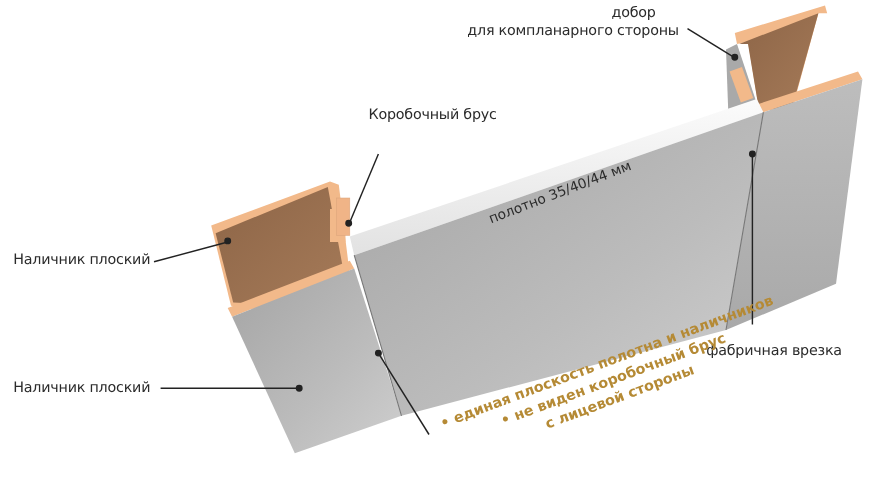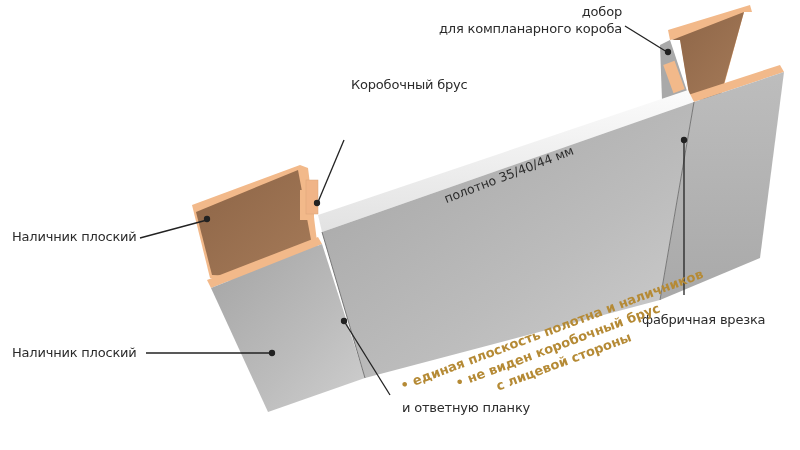--- a/index.html
+++ b/index.html
@@ -1,19 +1,19 @@
 <!DOCTYPE html>
 <html><head>
 <meta charset="utf-8">
 <style>
   html, body { margin:0; padding:0; }
   body { width:800px; height:450px; background:#ffffff; position:relative; overflow:hidden; font-family:"Liberation Sans", sans-serif; }
   #canvas { position:absolute; left:0; top:0; width:800px; height:450px; }
   .lbl { position:absolute; color:#2b2b2b; font-size:13px; line-height:17px; font-family:"DejaVu Sans", sans-serif; letter-spacing:-0.2px; }
-  .lbl.right { text-align:right; }
+  .lbl.right { text-align:center; }
   .feature { position:absolute; color:#b58a35; font-weight:bold; font-size:13px; line-height:17px; font-family:"DejaVu Sans", sans-serif; transform-origin:left top; transform:rotate(-20.5deg); text-align:center; white-space:nowrap; }
   .onpanel { position:absolute; color:#2b2b2b; font-size:12.5px; font-family:"DejaVu Sans", sans-serif; transform-origin:left top; transform:rotate(-21deg); white-space:nowrap; }
 </style>
 </head>
 <body>
 
 <svg id="canvas" viewBox="0 0 800 450" xmlns="http://www.w3.org/2000/svg">
   <defs>
     <linearGradient id="grayPanel" x1="0" y1="0" x2="1" y2="1">
       <stop offset="0" stop-color="#a4a4a4"></stop>
@@ -77,34 +77,33 @@
     <line x1="344" y1="321" x2="390" y2="395"></line>
       <circle cx="344" cy="321" r="2.5"></circle>
     <line x1="684" y1="140" x2="684" y2="295"></line>
       <circle cx="684" cy="140" r="2.5"></circle>
   </g>
 </svg>
 
 <div class="lbl right" style="left:530px; top:3px; width:92px;">
   <div>добор</div>
 </div>
-<div class="lbl right" style="left:420px; top:20px; width:202px;">для компланарного короба</div>
+<div class="lbl right" style="left:420px; top:20px; width:202px;">для компланарного стороны</div>
 
-<div class="lbl" style="left:335px; top:76px;margin-left:16px;">Коробочный брус</div>
+<div class="lbl" style="left:335px; top:96px;">Коробочный брус</div>
 
 <div class="onpanel" style="left:442px; top:192px;">полотно 35/40/44 мм</div>
 
 <div class="lbl" style="left:12px; top:228px;">Наличник плоский</div>
 <div class="lbl" style="left:12px; top:344px;">Наличник плоский</div>
 
 <div class="lbl" style="left:642px; top:311px;text-align:right;">
   <div>фабричная врезка</div>
 </div>
 
 <div class="lbl" style="left:402px; top:399px;">
-  <div>и ответную планку</div>
 </div>
 
 <div class="feature" style="left:398px; top:378px;">
   <div>• единая плоскость полотна и наличников</div>
   <div>• не виден коробочный брус</div>
   <div>с лицевой стороны</div>
 </div>
 
 </body></html>

